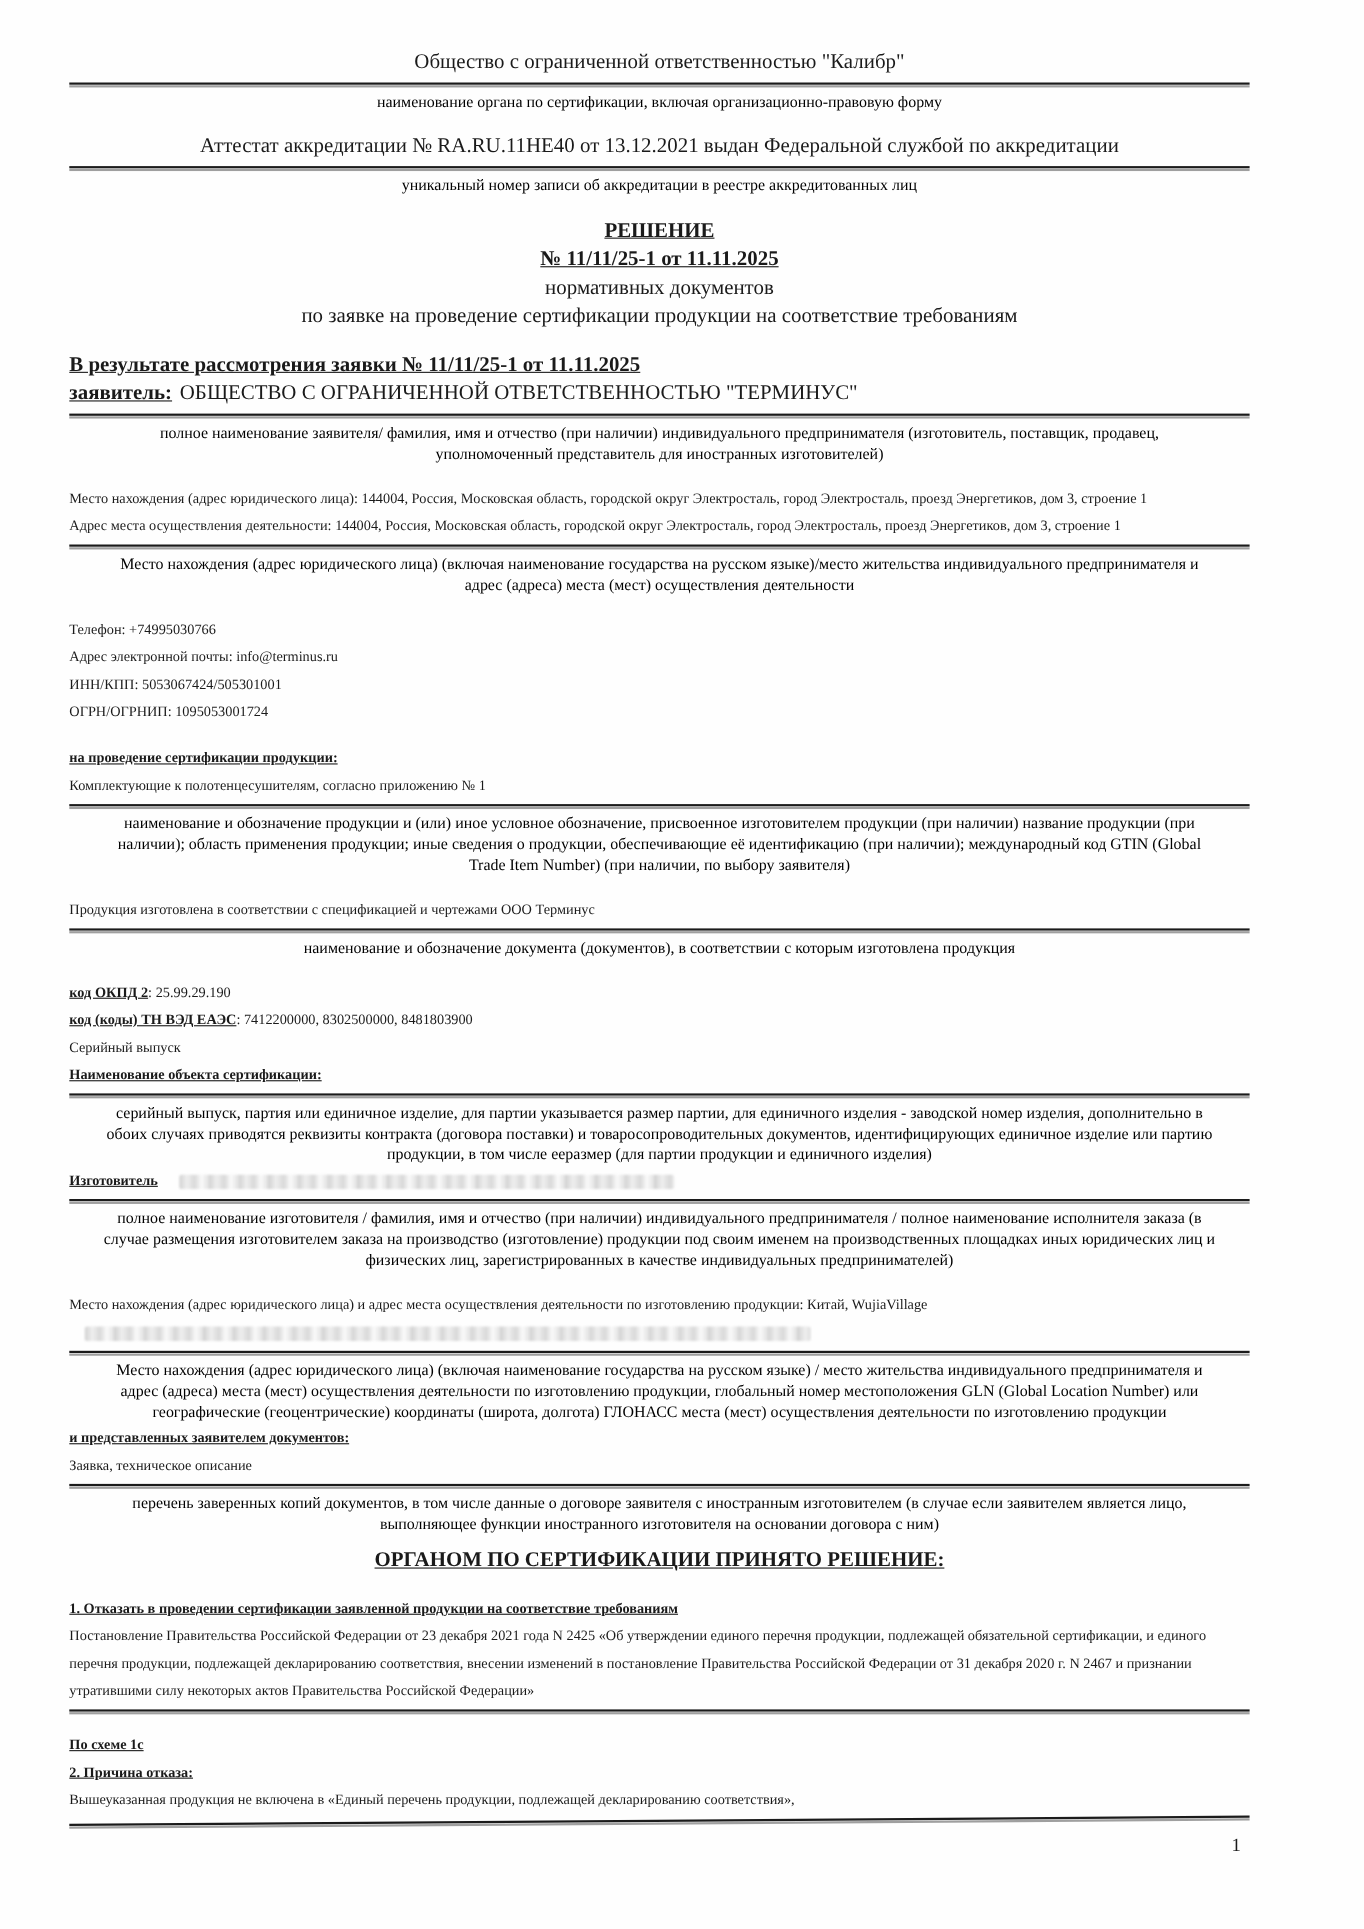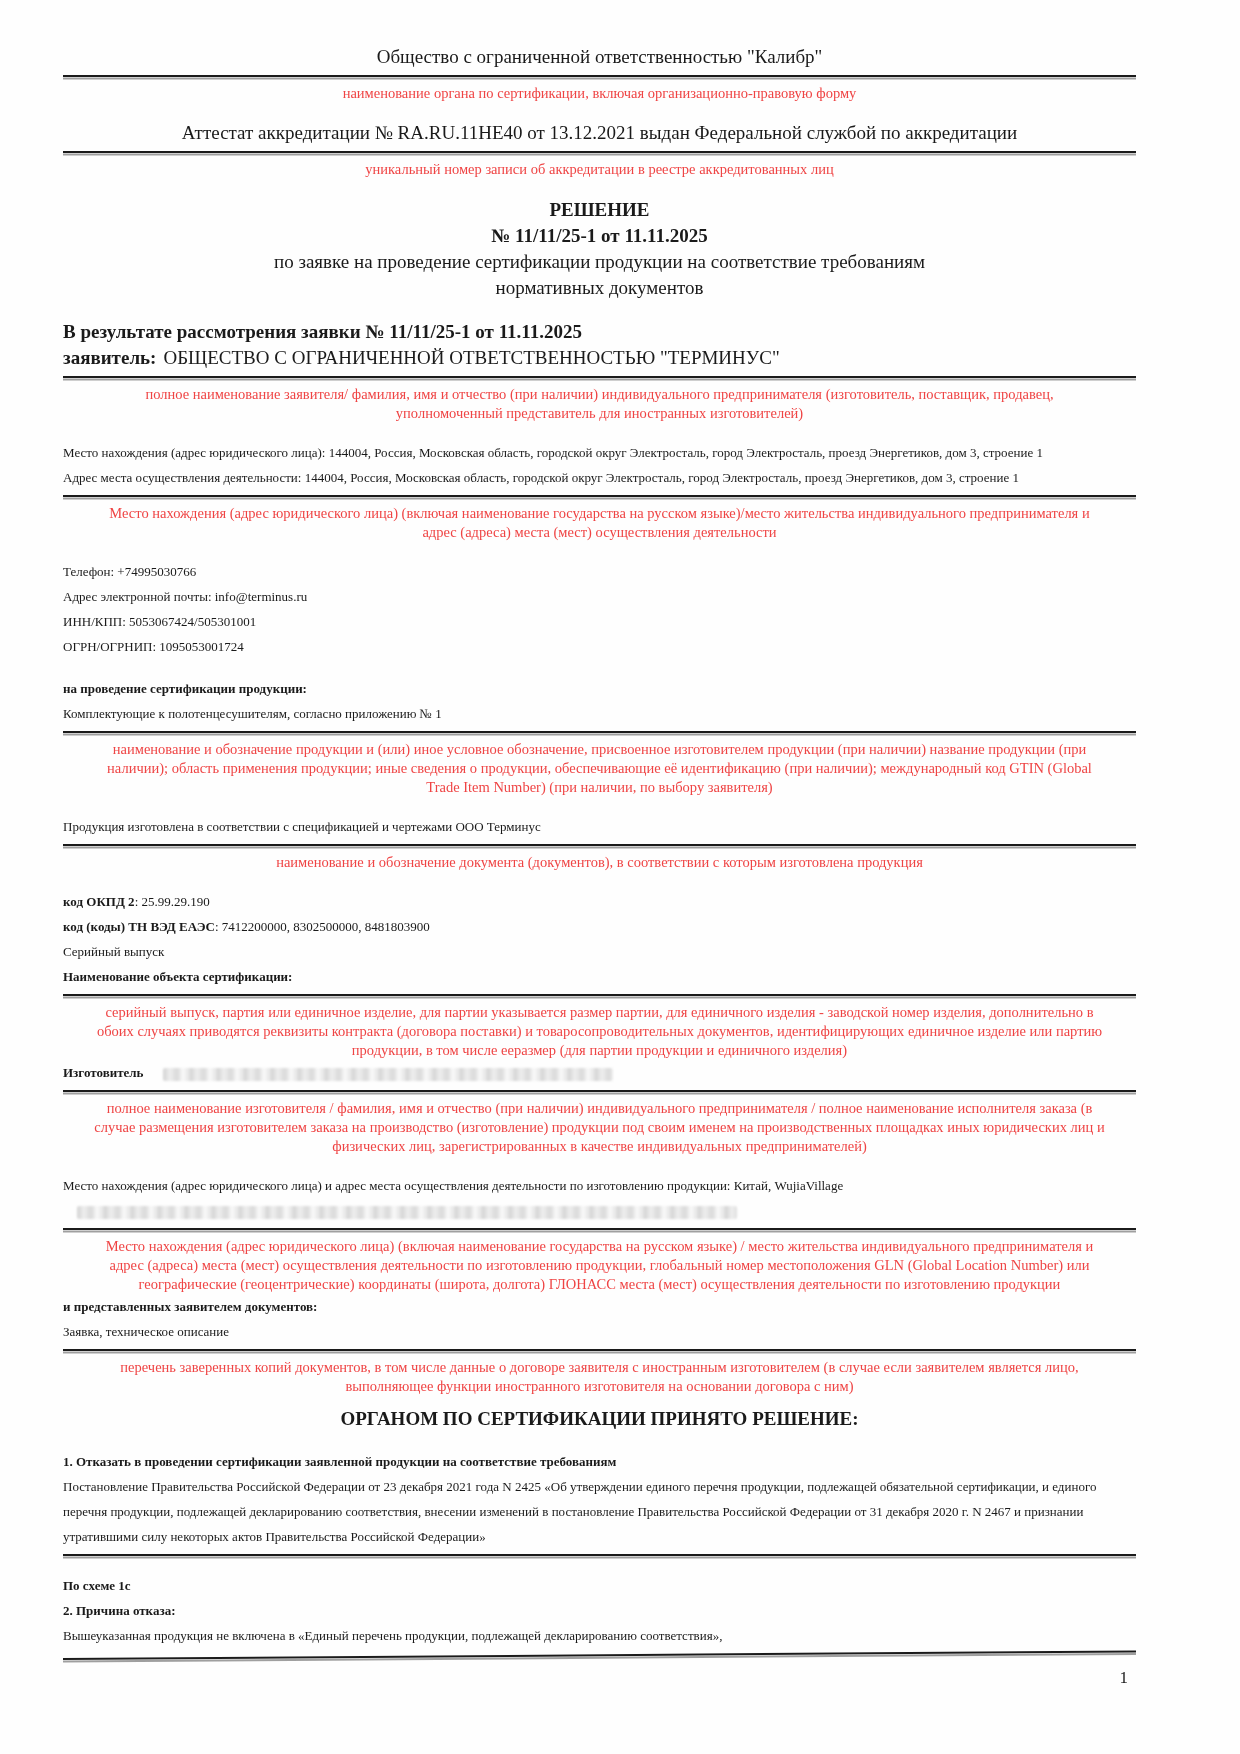--- a/index.html
+++ b/index.html
@@ -10,28 +10,28 @@
     height: 1754px;
     background: #fefefe;
     padding: 44px 104px 0 63px;
     font-family: "Liberation Serif", "DejaVu Serif", serif;
     color: #1a1a1a;
     overflow: hidden;
   }
   .t  { font-size: 13px; line-height: 25px; margin: 0; }
   .tt { font-size: 19px;   line-height: 26px; margin: 0; }
   .center { text-align: center; }
-  .b { font-weight: bold; }
+  .b { font-weight: bold; text-decoration: underline; }
   .caption {
     font-size: 14.5px;
     line-height: 19px;
     text-align: center;
     margin: 0;
     padding: 0 28px;
-    color: #ef4444;
+    color: #000000;
   }
   .rule {
     height: 0;
     border-top: 2.5px solid #1b1b1b;
     box-shadow: 0 2.5px 0 rgba(45,45,45,0.45);
     margin: 5px 0 7px 0;
   }
   .rule.skew { transform: rotate(-0.4deg); transform-origin: left center; }
   .mt-xs { margin-top: 17px; }
   .mt-s  { margin-top: 10px; }
@@ -67,22 +67,22 @@
 
   <p class="tt center">Общество с ограниченной ответственностью "Калибр"</p>
   <div class="rule"></div>
   <p class="caption">наименование органа по сертификации, включая организационно-правовую форму</p>
   <p class="tt center mt-xs">Аттестат аккредитации № RA.RU.11НЕ40 от 13.12.2021 выдан Федеральной службой по аккредитации</p>
   <div class="rule"></div>
   <p class="caption">уникальный номер записи об аккредитации в реестре аккредитованных лиц</p>
 
   <p class="tt center b mt-m">РЕШЕНИЕ</p>
   <p class="tt center b">№ 11/11/25-1 от 11.11.2025</p>
+  <p class="tt center">нормативных документов</p>
   <p class="tt center">по заявке на проведение сертификации продукции на соответствие требованиям</p>
-  <p class="tt center">нормативных документов</p>
 
   <p class="tt b mt-m">В результате рассмотрения заявки № 11/11/25-1 от 11.11.2025</p>
   <p class="tt"><span class="b lbl">заявитель:</span><span>ОБЩЕСТВО С ОГРАНИЧЕННОЙ ОТВЕТСТВЕННОСТЬЮ "ТЕРМИНУС"</span></p>
   <div class="rule"></div>
   <p class="caption">полное наименование заявителя/ фамилия, имя и отчество (при наличии) индивидуального предпринимателя (изготовитель, поставщик, продавец, уполномоченный представитель для иностранных изготовителей)</p>
 
   <p class="t mt-xs">Место нахождения (адрес юридического лица): 144004, Россия, Московская область, городской округ Электросталь, город Электросталь, проезд Энергетиков, дом 3, строение 1</p>
   <p class="t">Адрес места осуществления деятельности: 144004, Россия, Московская область, городской округ Электросталь, город Электросталь, проезд Энергетиков, дом 3, строение 1</p>
   <div class="rule"></div>
   <p class="caption">Место нахождения (адрес юридического лица) (включая наименование государства на русском языке)/место жительства индивидуального предпринимателя и адрес (адреса) места (мест) осуществления деятельности</p>

